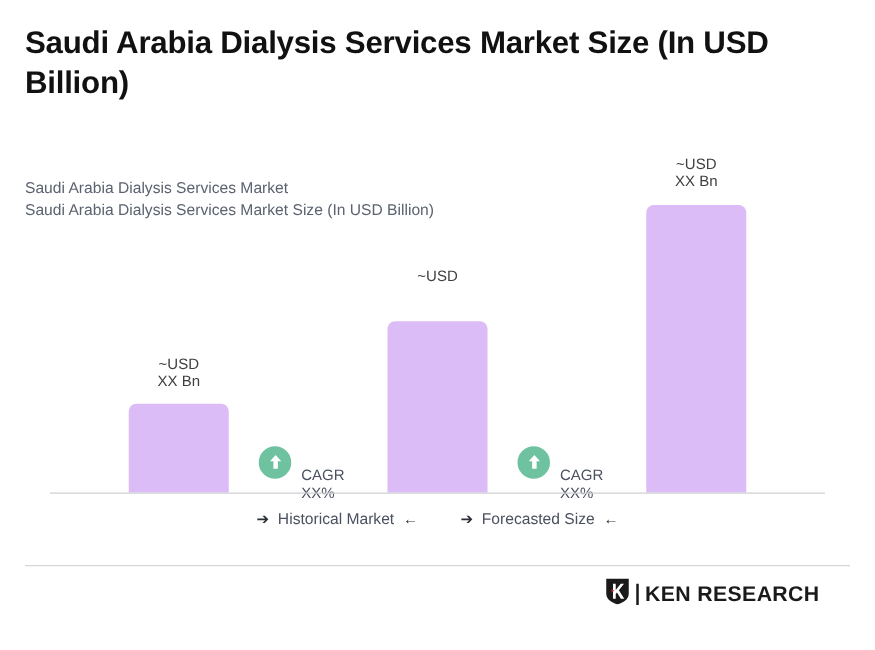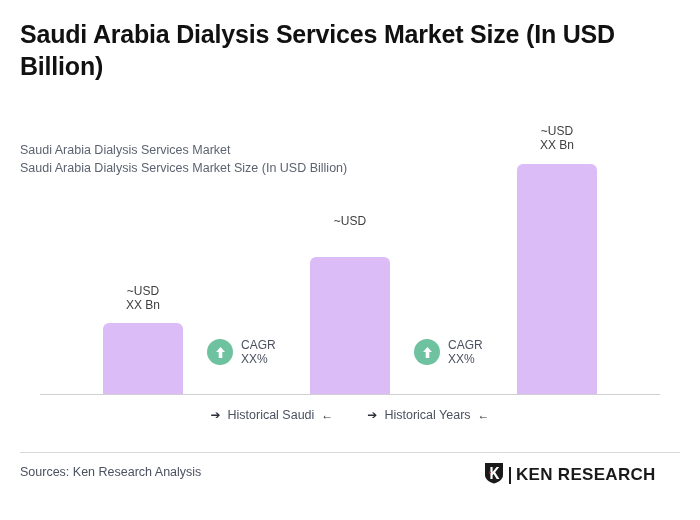--- a/index.html
+++ b/index.html
@@ -96,20 +96,21 @@
     display: flex;
     align-items: center;
     justify-content: center;
     flex: 0 0 auto;
   }
   .cagr-text {
     font-size: 12px;
     line-height: 14px;
     color: #4b5160;
     white-space: nowrap;
+    margin-top: 35px;
   }
   .cagr-text span {
     display: block;
   }
 
   
   #period-legend {
     position: absolute;
     left: 40px;
     top: 408px;
@@ -222,33 +223,32 @@
       <span class="lbl-value">XX Bn</span>
     </div>
     <div class="bar" style="left:517px; top:164px; height:230px;"></div>
 
     <div id="axis-baseline"></div>
   </div>
 
   <div id="period-legend">
     <div class="period-item">
       <span class="period-arrow">➔</span>
-      <span>Historical Saudi</span>
+      <span>Historical Market</span>
       <span class="period-arrow">←</span>
     </div>
     <div class="period-item">
       <span class="period-arrow">➔</span>
-      <span>Historical Years</span>
+      <span>Forecasted Size</span>
       <span class="period-arrow">←</span>
     </div>
   </div>
 
   <div id="footer-divider"></div>
 
-  <div id="sources-text">Sources: Ken Research Analysis</div>
 
   <div id="brand-logo">
     <span>
       <svg width="20" height="22" viewBox="0 0 20 22" aria-hidden="true">
         <path d="M1 1 H19 V13 C19 17.5 14.5 20.3 10 21.4 C5.5 20.3 1 17.5 1 13 Z" fill="#1a1a1a"></path>
         <path d="M6.4 5 H8.6 V10 L12.6 5 H15.2 L11.1 10.2 L15.4 17 H12.7 L9.6 11.9 L8.6 13.1 V17 H6.4 Z" fill="#ffffff"></path>
         <path d="M5.2 9.2 L7.4 10.6 L5.2 12 Z" fill="#c0262b"></path>
       </svg>
     </span>
     <span id="brand-divider-bar"></span>

